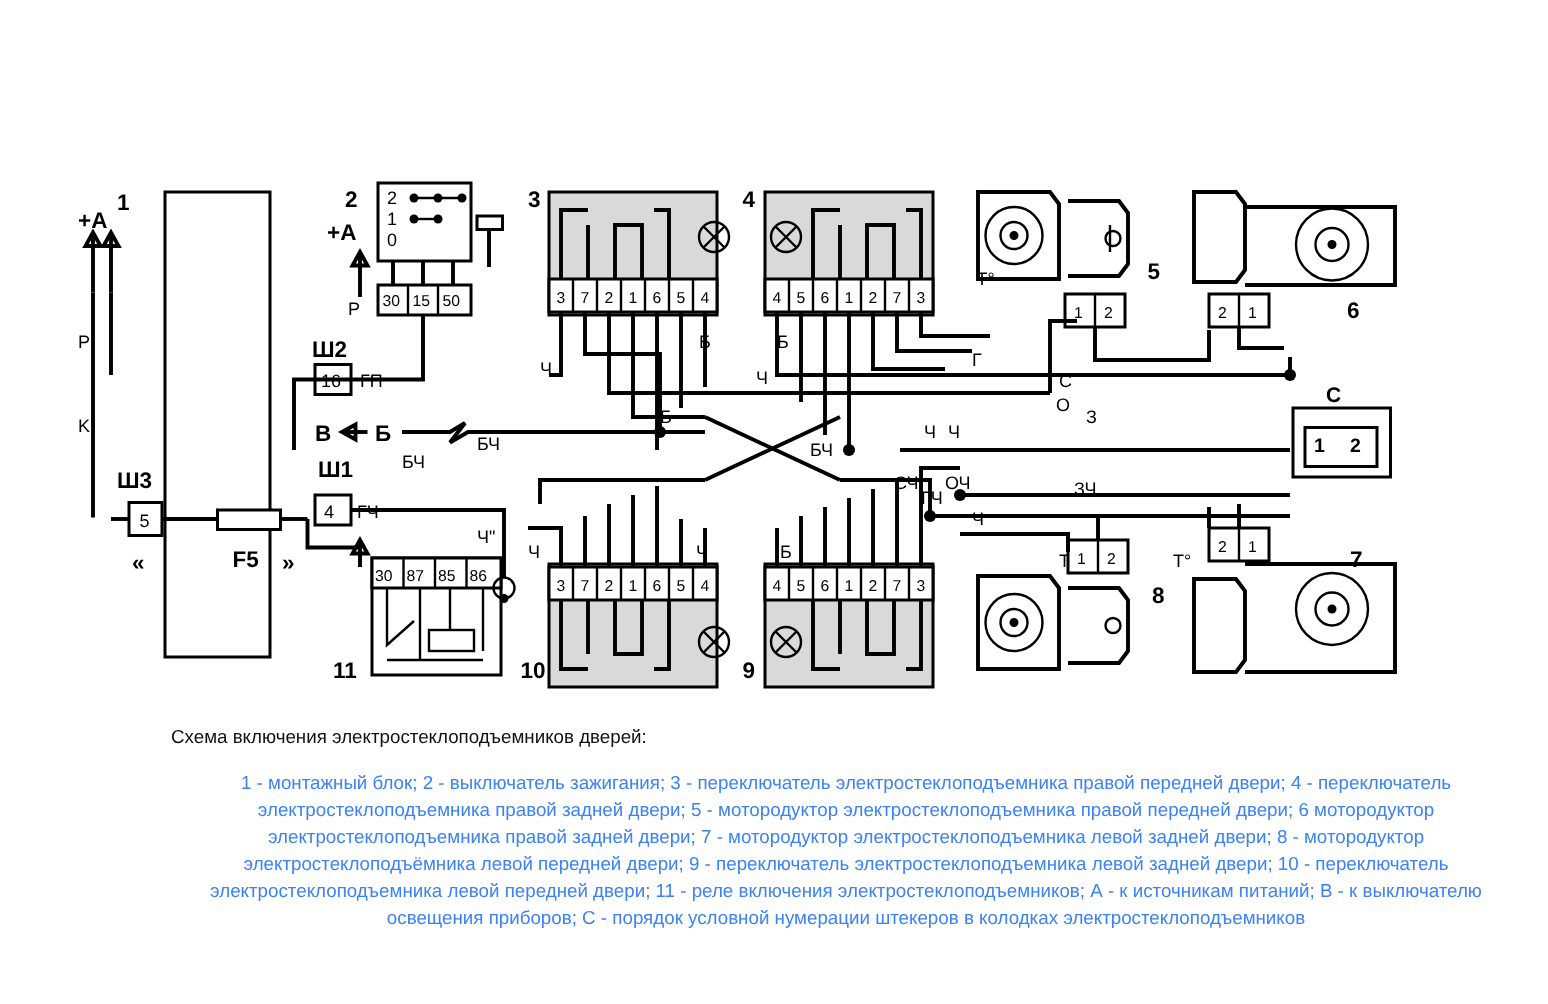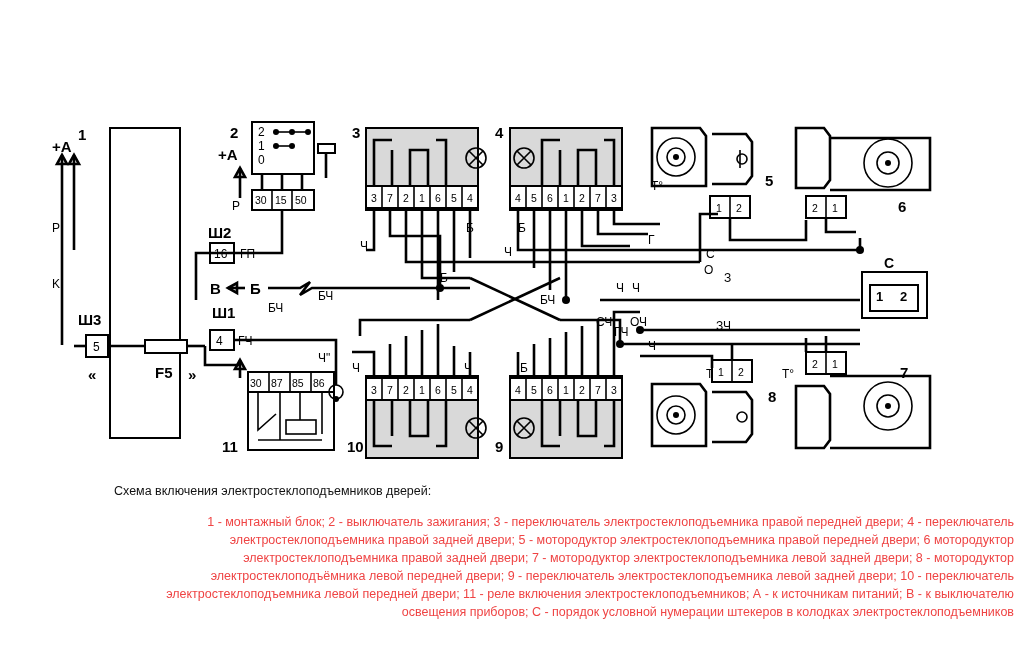--- a/index.html
+++ b/index.html
@@ -19,21 +19,21 @@
   }
   .svgwrap{position:absolute;left:0;top:0;}
 
   .caption-block{
     position:absolute;left:70px;top:483px;width:900px;margin-left:44px;
   }
   .caption-title{
     font-size:12.5px;line-height:16px;margin-bottom:14px;color:#111;
   }
   .caption-body{
-    font-size:12.5px;line-height:18px;color:#ef4444;text-align:right;
+    font-size:12.5px;line-height:18px;color:#3b82f6;text-align:center;
   }
 
   
   .legend-box{
     position:absolute;left:861px;top:271px;width:63px;height:44px;
     border:2px solid #000;background:#fff;
   }
   .legend-inner{
     position:absolute;left:869px;top:284px;width:46px;height:24px;
     border:2px solid #000;background:#fff;

